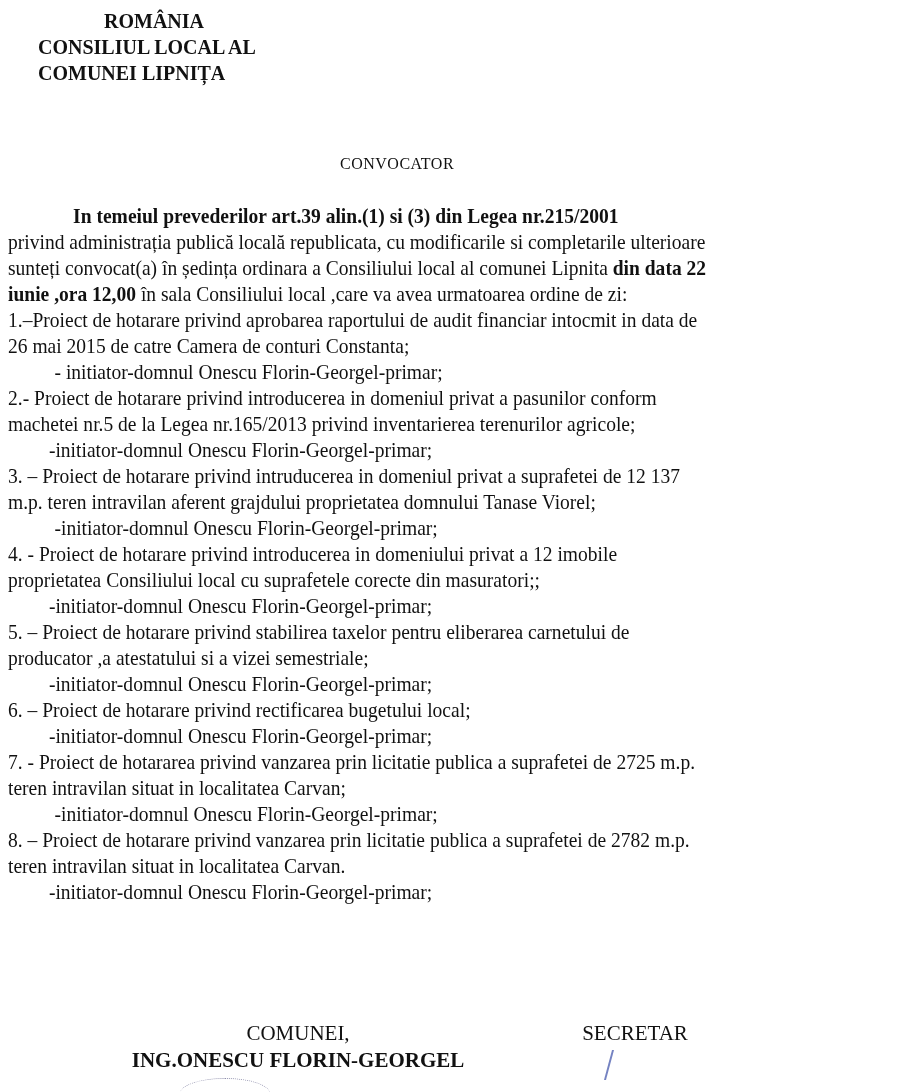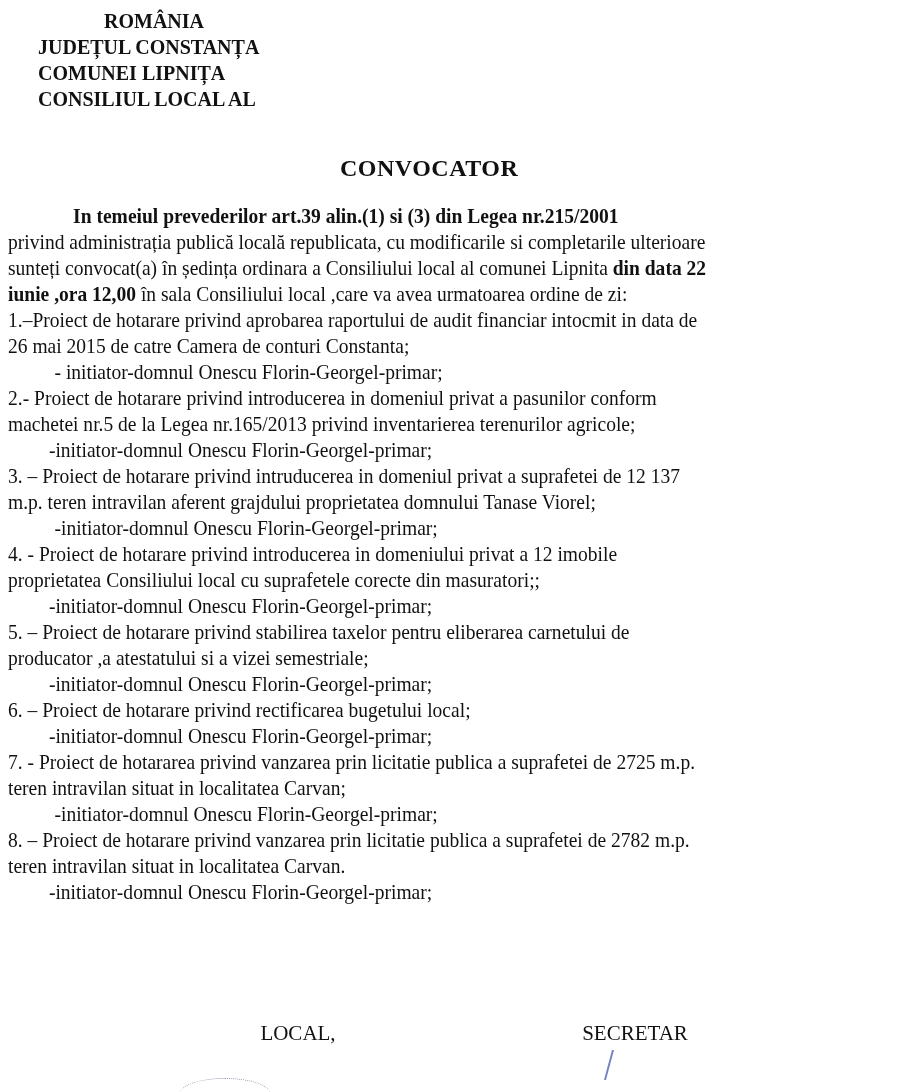--- a/index.html
+++ b/index.html
@@ -7,21 +7,21 @@
     width: 900px; height: 1092px; position: relative; overflow: hidden;
     font-family: "Liberation Serif", serif; color: #111;
   }
   .header {
     position: absolute; left: 38px; top: 8px;
     font-weight: bold; font-size: 20px; line-height: 26px;
   }
   .header .center { padding-left: 66px; }
   .title {
     position: absolute; left: 340px; top: 155px;
-    font-weight: bold; font-size: 24px; letter-spacing: 0.5px; text-align: center;
+    font-weight: normal; font-size: 16px; letter-spacing: 0.5px; text-align: center;
   }
   .body {
     position: absolute; left: 8px; top: 203px; width: 890px;
     font-size: 21px; line-height: 26px;
   }
   .body .p { white-space: nowrap; transform: scaleX(0.93); transform-origin: left center; }
   .body .bold { font-weight: bold; }
   .indent0 { padding-left: 70px; }
   .signatures {
     position: absolute; top: 1020px; left: 0; width: 900px;
@@ -39,23 +39,22 @@
   .sign-mark {
     position: absolute; left: 608px; top: 1050px; width: 12px; height: 30px;
     border-left: 2px solid #3a4fa8; transform: skewX(-15deg); opacity: 0.7;
   }
 </style>
 </head>
 <body>
 
 <div class="header">
   <div class="center">ROMÂNIA</div>
-  <div>JUDEȚUL CONSTANȚA</div>
+  <div>CONSILIUL LOCAL AL</div>
   <div>COMUNEI LIPNIȚA</div>
-  <div>CONSILIUL LOCAL AL</div>
 </div>
 
 <div class="title">CONVOCATOR</div>
 
 <div class="body">
   <div class="p bold indent0">In temeiul prevederilor  art.39 alin.(1) si (3)  din Legea nr.215/2001</div>
   <div class="p">privind administrația publică locală  republicata, cu modificarile si completarile ulterioare</div>
   <div class="p"><span>sunteți convocat(a) în ședința ordinara  a Consiliului local al comunei Lipnita </span><span class="bold">din data 22</span></div>
   <div class="p"><span class="bold">iunie ,ora 12,00</span><span> în sala Consiliului local ,care va avea urmatoarea ordine de zi:</span></div>
 
@@ -97,20 +96,21 @@
       <div>
         <div class="p">8. – Proiect de hotarare privind  vanzarea prin licitatie publica a suprafetei de 2782 m.p.</div>
         <div class="p">teren intravilan  situat in localitatea Carvan.</div>
         <div class="p" style="padding-left: 44px;">-initiator-domnul Onescu Florin-Georgel-primar;</div>
       </div>
     </div>
 </div>
 
 <div class="signatures">
   <div class="sig sig-left">
-    <div class="role">LOCAL,</div>
+    <div class="role">COMUNEI,</div>
+    <div class="name">ING.ONESCU FLORIN-GEORGEL</div>
   </div>
   <div class="sig sig-right">
     <div class="role">SECRETAR</div>
   </div>
 </div>
 <div class="stamp"></div>
 <div class="sign-mark"></div>
 
 </body></html>

